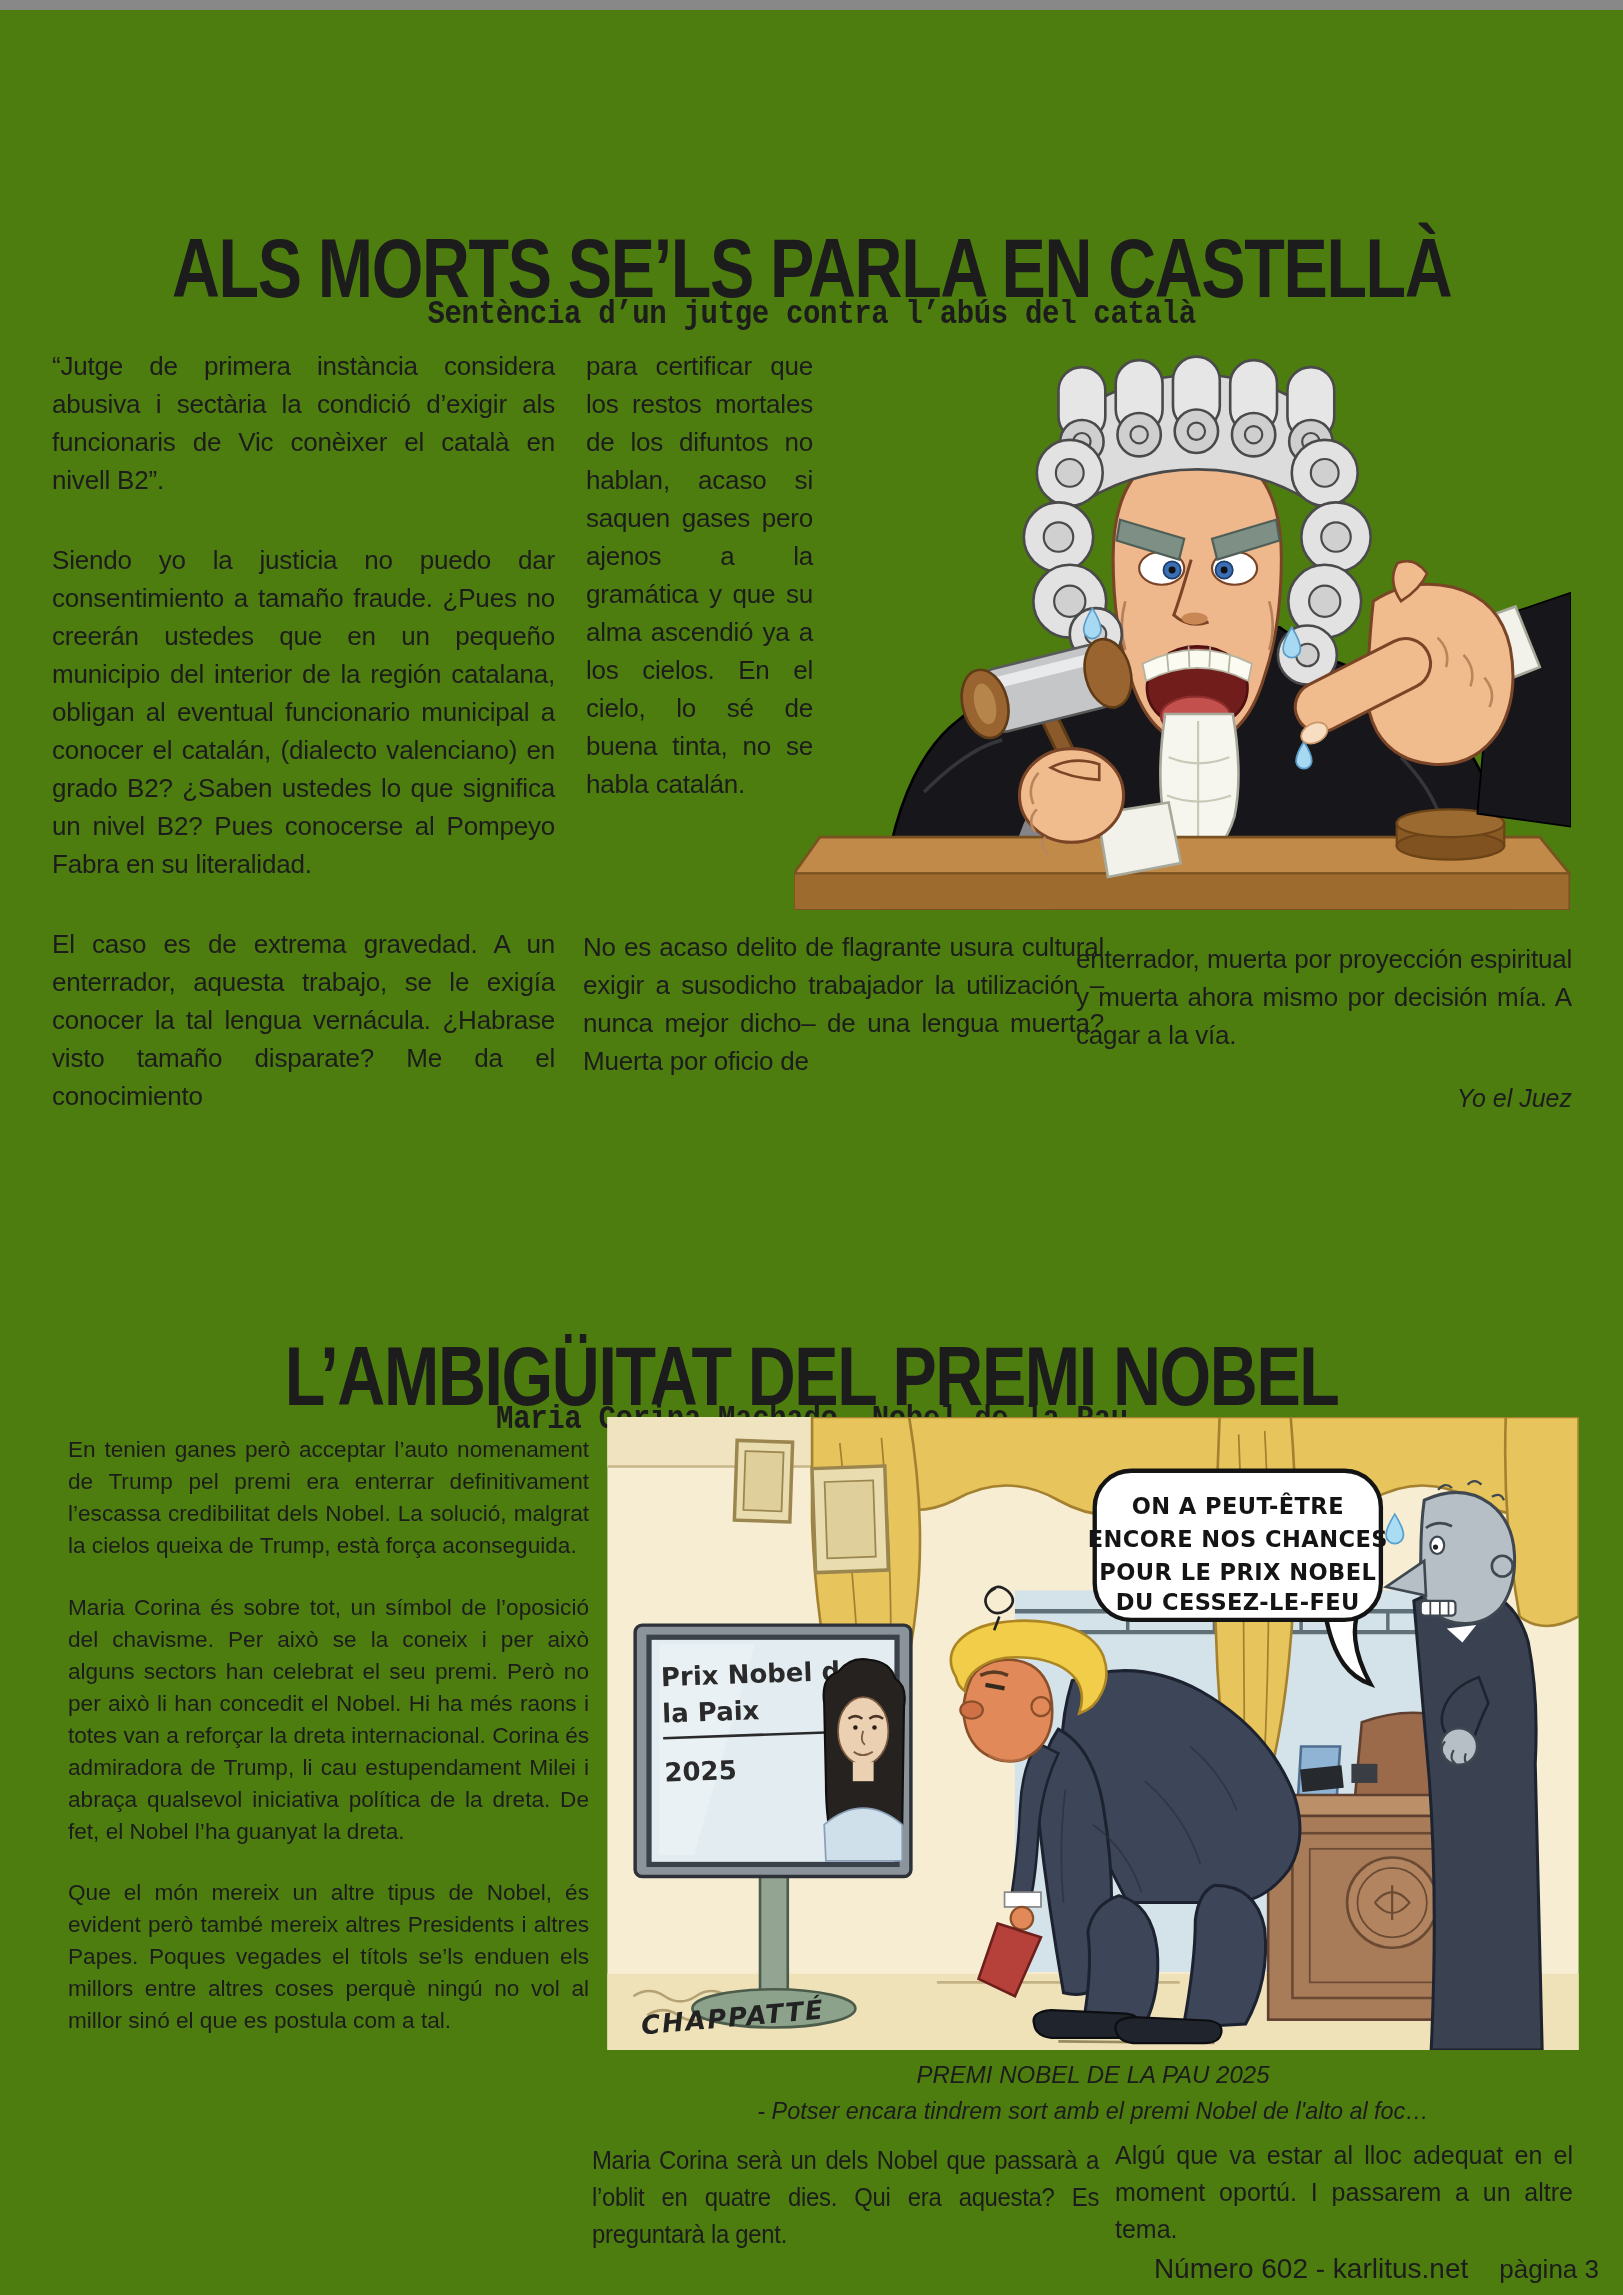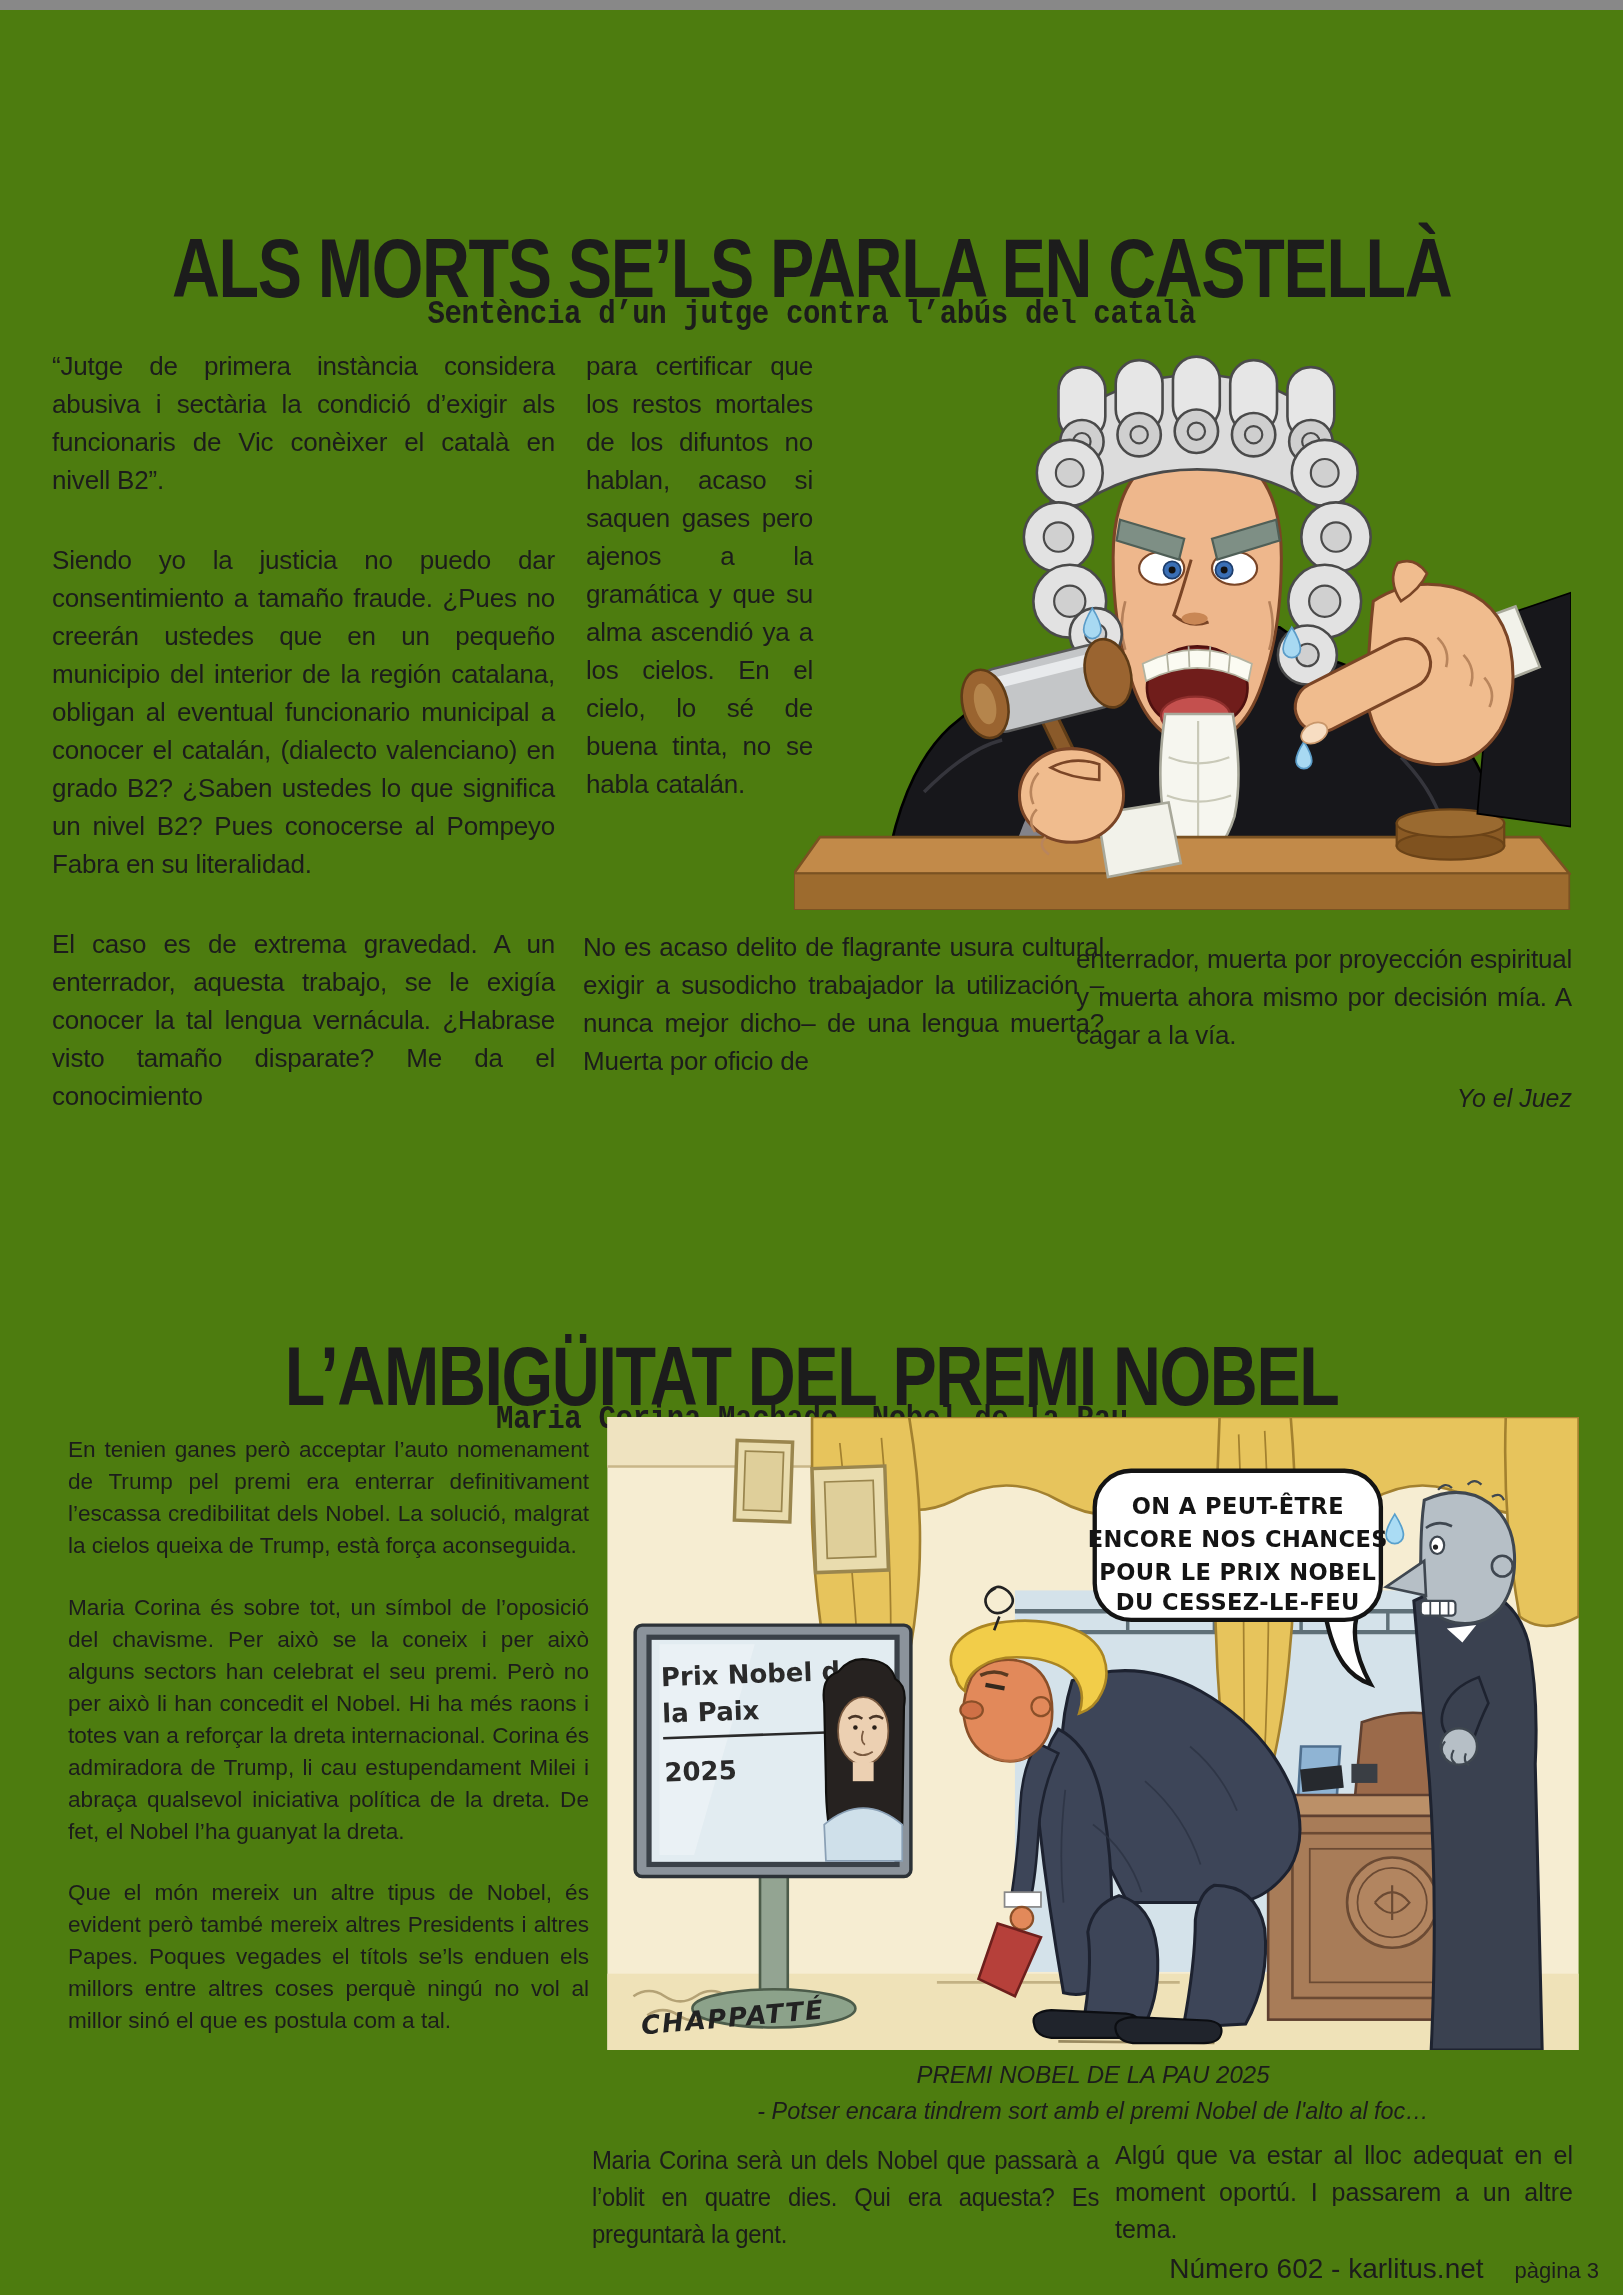--- a/index.html
+++ b/index.html
@@ -52,21 +52,21 @@
   #a2-caption .cap1 { font-size:24px; margin:0 0 8.7px 0; }
   #a2-caption .cap2 { font-size:23.4px; margin:0; }
 
   .bottomcol p { margin:0; font-size:25px; line-height:37px; text-align:justify; }
   #a2-col2 { left:592px;  top:2132px; width:531px; transform:scaleX(0.955);
              transform-origin:left top; letter-spacing:-0.3px; }
   #a2-col3 { left:1115px; top:2127px; width:458px; }
 
   #footer { top:2243px; right:24px; display:flex; align-items:baseline; gap:31px; }
   #footer .issue { font-size:28px; }
-  #footer .pageno { font-size:22px;text-align:right; }
+  #footer .pageno { font-size:26px;text-align:right; }
 
   figure { margin:0; padding:0; }
   #judge-fig { left:794px; top:331px; width:777px; height:569px; }
   #trump-fig { left:607px; top:1407px; width:972px; height:633px; }
   svg { display:block; }
 </style>
 </head>
 <body>
 
 <div class="page">

